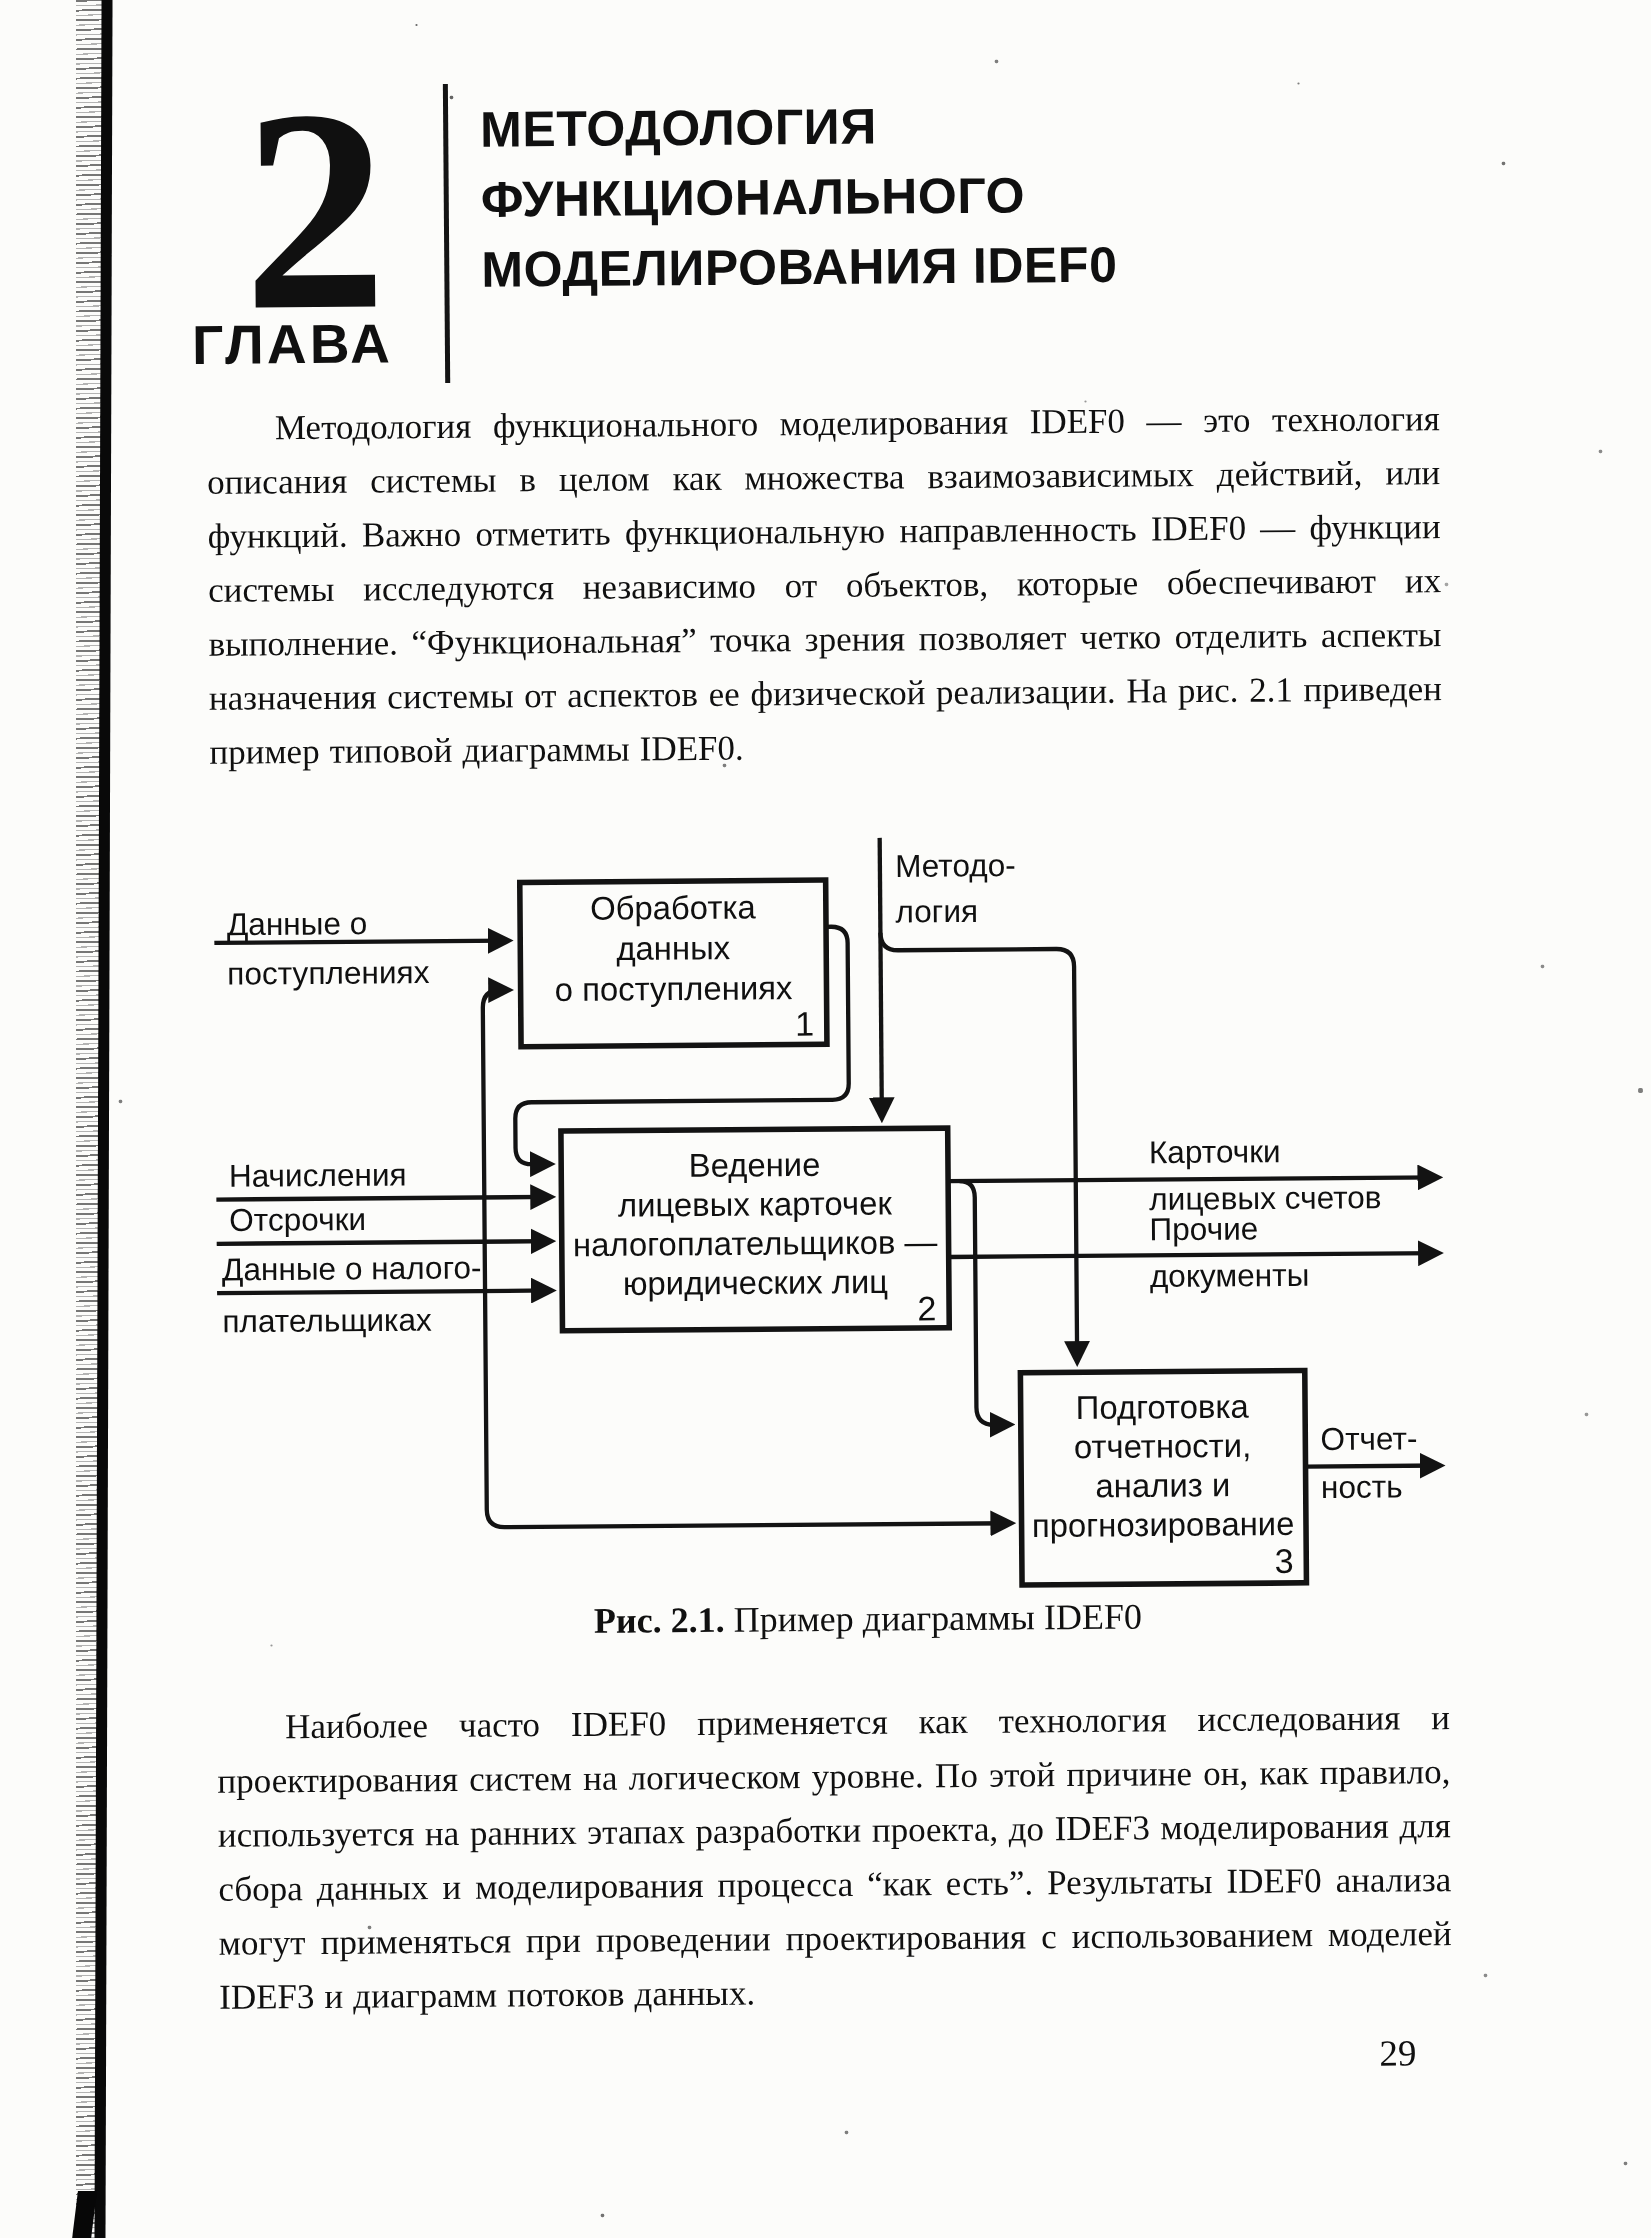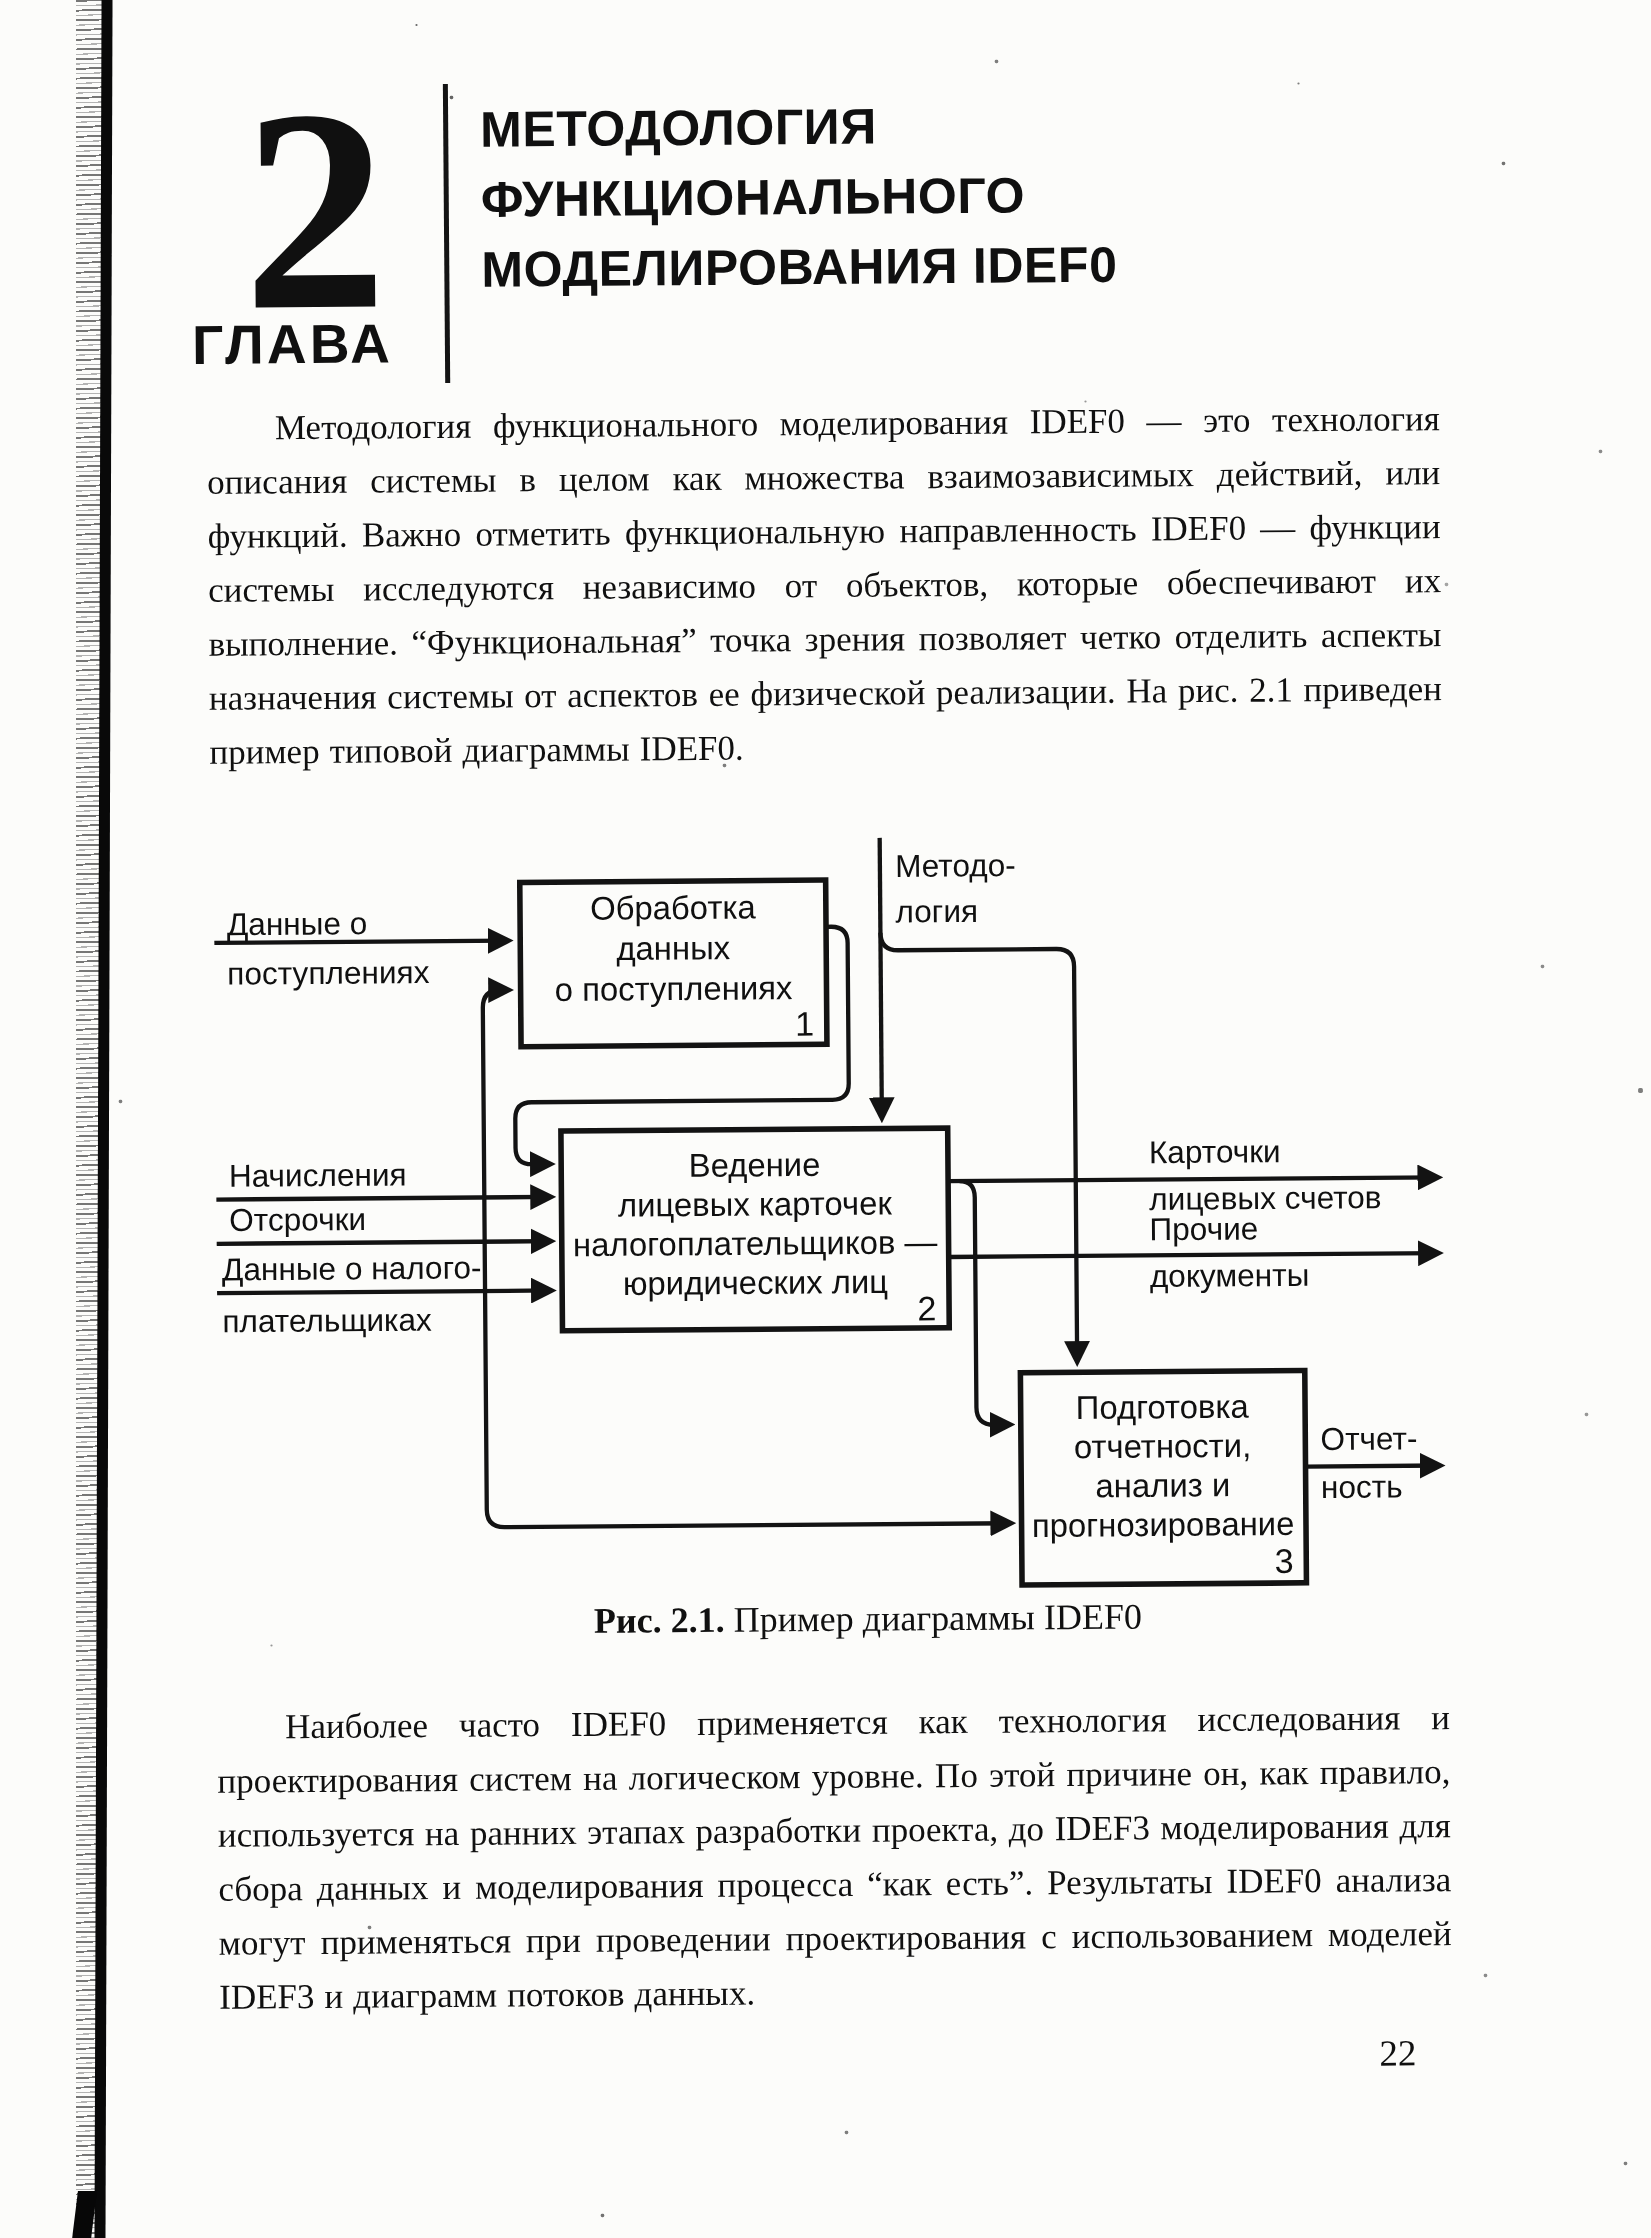--- a/index.html
+++ b/index.html
@@ -235,17 +235,17 @@
         </g>
       </svg>
 
       <figcaption class="figure-caption">
         <span class="cap-bold">Рис. 2.1.</span><span> Пример диаграммы IDEF0</span>
       </figcaption>
     </figure>
 
     <p class="body-text para-2">Наиболее часто IDEF0 применяется как технология исследования и проектирования систем на логическом уровне. По этой причине он, как правило, используется на ранних этапах разработки проекта, до IDEF3 моделирования для сбора данных и моделирования процесса “как есть”. Результаты IDEF0 анализа могут применяться при проведении проектирования с использованием моделей IDEF3 и диаграмм потоков данных.</p>
 
-    <div class="page-number">22</div>
+    <div class="page-number">29</div>
 
   </div>
 </div>
 
 
 </body></html>

